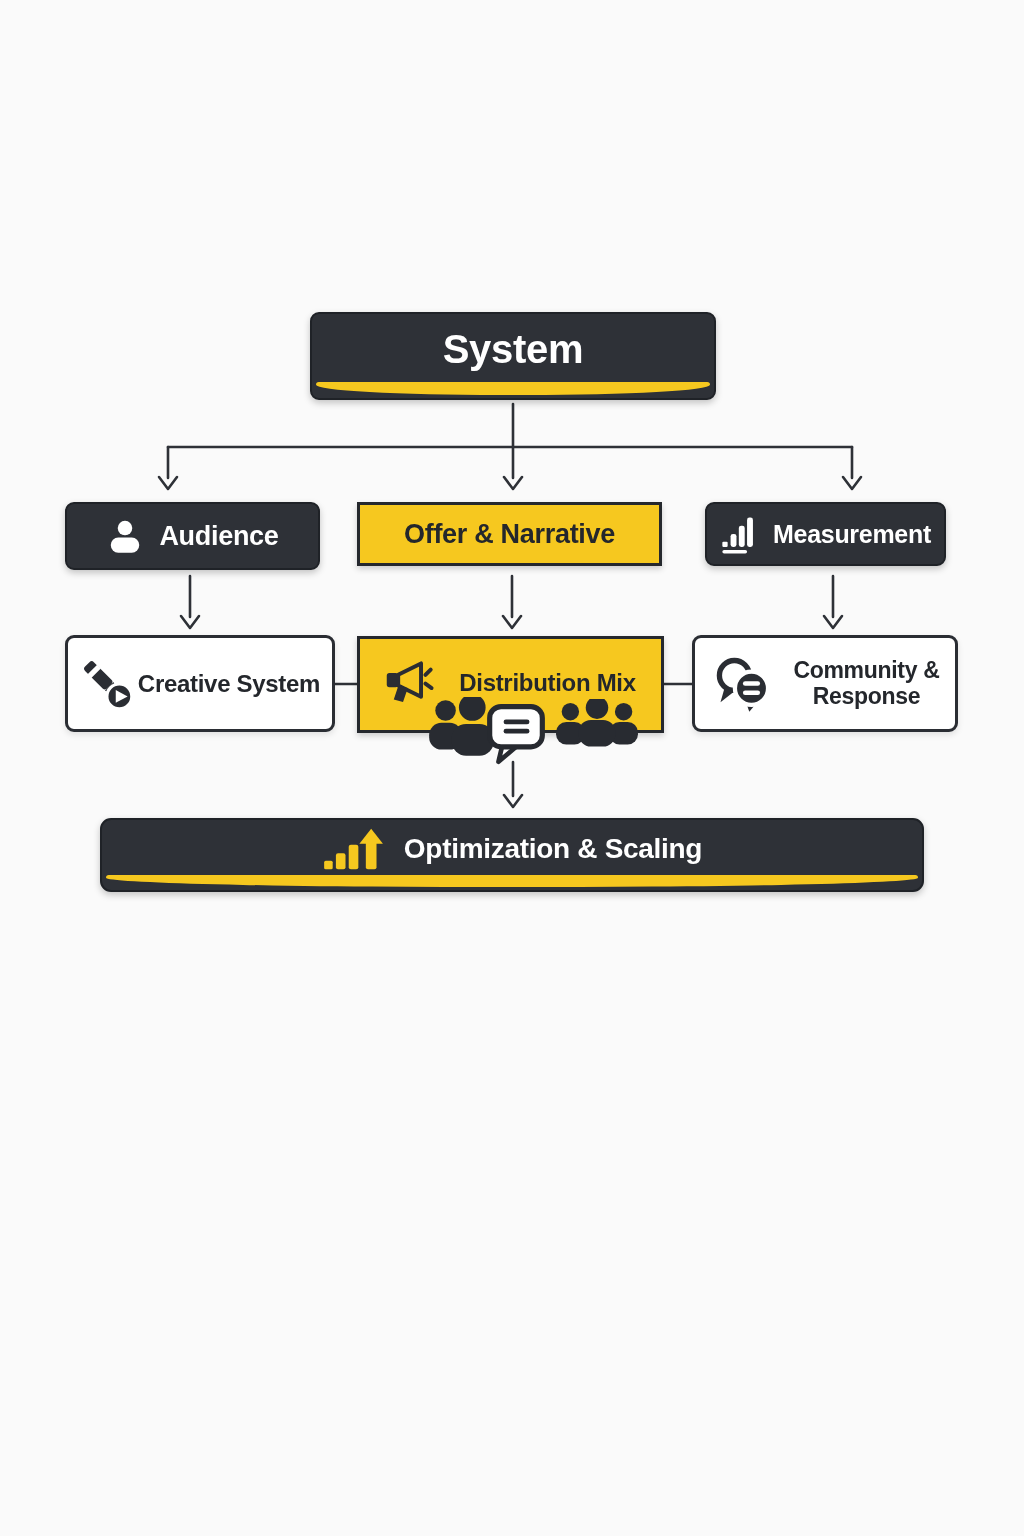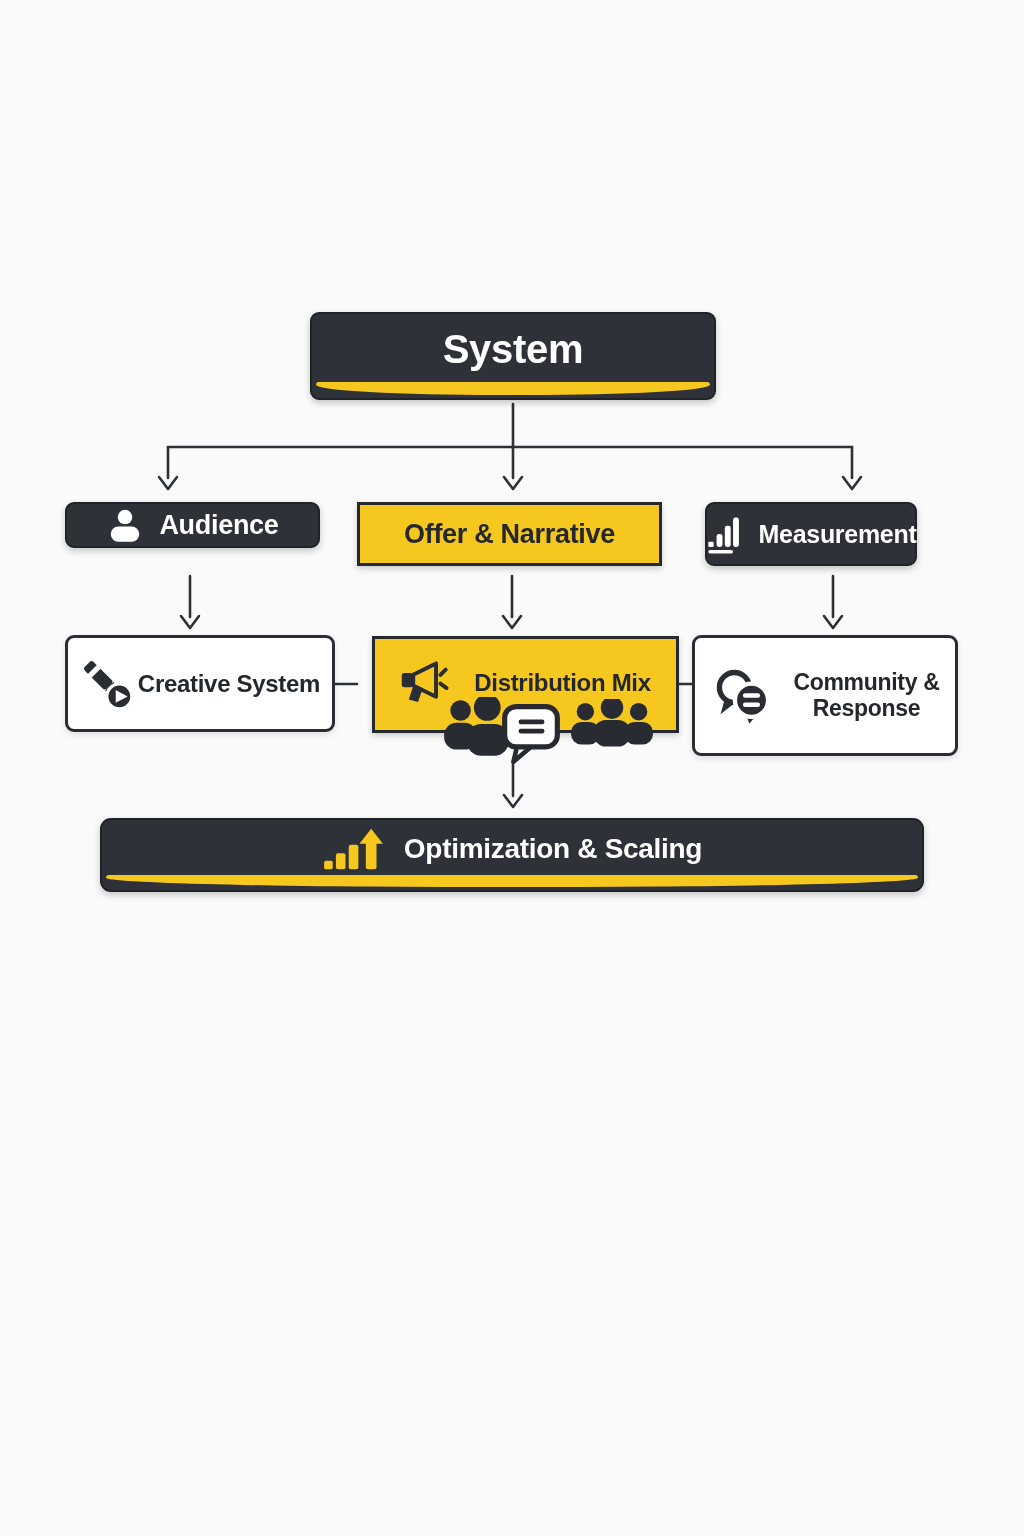--- a/index.html
+++ b/index.html
@@ -19,32 +19,32 @@
   .yellow-node{background:var(--yellow);border:3px solid #25282d;border-radius:0;
              box-shadow:0 3px 6px rgba(0,0,0,.18);color:var(--text-dark);}
   .white-node{background:var(--white);border:3px solid #2a2d33;border-radius:9px;
              box-shadow:0 3px 6px rgba(0,0,0,.10);color:var(--text-dark);}
 
   .outcome{left:310px;top:312px;width:406px;height:88px;padding-bottom:14px;}
   .outcome .label{font-size:40px;}
   .ribbon{position:absolute;left:4px;right:4px;bottom:3px;height:13px;background:var(--yellow);
           border-radius:3px 3px 50% 50% / 3px 3px 11px 11px;}
 
-  .audience{left:65px;top:502px;width:255px;height:46px;gap:15px;}
+  .audience{left:65px;top:502px;width:255px;height:68px;gap:15px;}
   .audience .label{font-size:27px;}
   .offer{left:357px;top:502px;width:305px;height:64px;}
   .offer .label{font-size:27px;}
-  .measurement{left:705px;top:502px;width:212px;height:64px;gap:13px;}
+  .measurement{left:705px;top:502px;width:241px;height:64px;gap:13px;}
   .measurement .label{font-size:25px;}
 
   .creative{left:65px;top:635px;width:270px;height:97px;gap:0;}
   .creative .label{font-size:24px;}
-  .distribution{left:372px;top:636px;width:307px;height:97px;gap:16px;align-items:flex-start;padding-top:18px;}
+  .distribution{left:357px;top:636px;width:307px;height:97px;gap:16px;align-items:flex-start;padding-top:18px;}
   .distribution .label{font-size:24px;margin-top:12px;}
-  .community{left:692px;top:635px;width:266px;height:121px;gap:12px;padding-left:9px;}
+  .community{left:692px;top:635px;width:266px;height:97px;gap:12px;padding-left:9px;}
   .community .label{font-size:23px;white-space:normal;text-align:center;line-height:1.12;width:160px;}
 
   .optimization{left:100px;top:818px;width:824px;height:74px;padding-bottom:12px;gap:20px;
                 border-radius:11px;}
   .optimization .label{font-size:28px;}
   .optimization .ribbon{height:12px;border-radius:3px 3px 50% 50% / 3px 3px 10px 10px;}
 
   .deco{position:absolute;}
   .deco-people-left{left:64px;top:58px;}
   .deco-bubble{left:126px;top:64px;}

